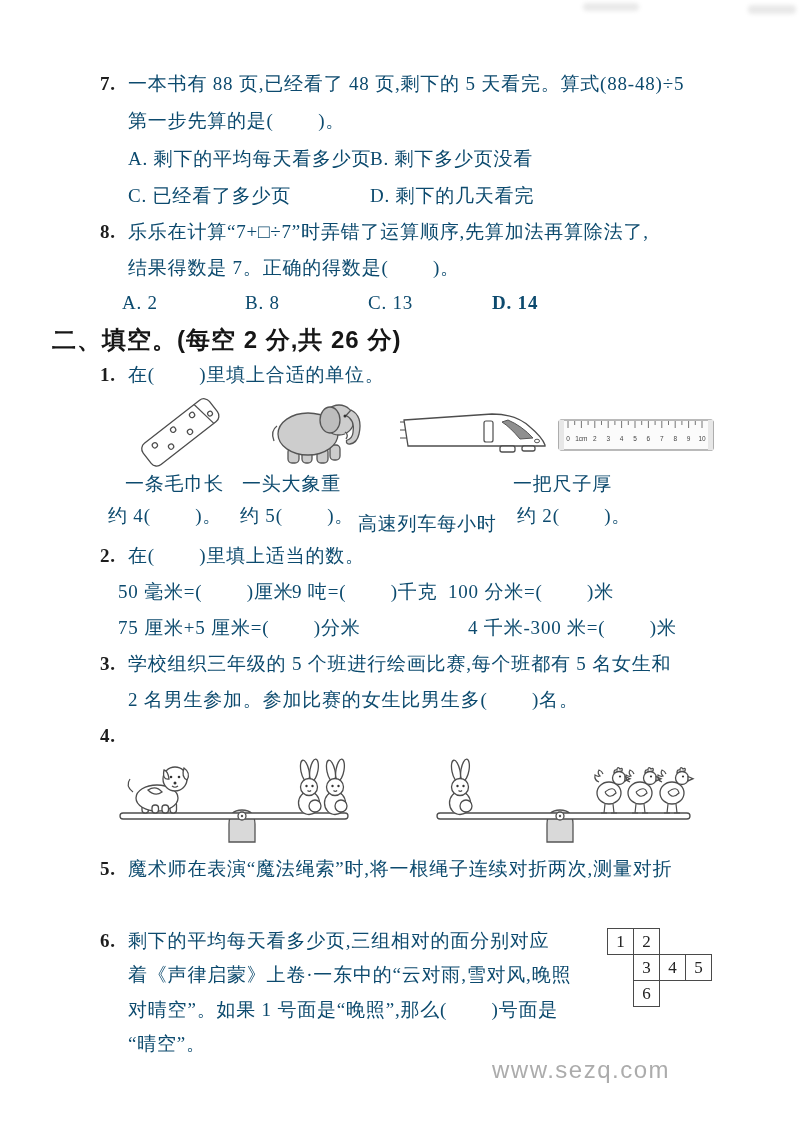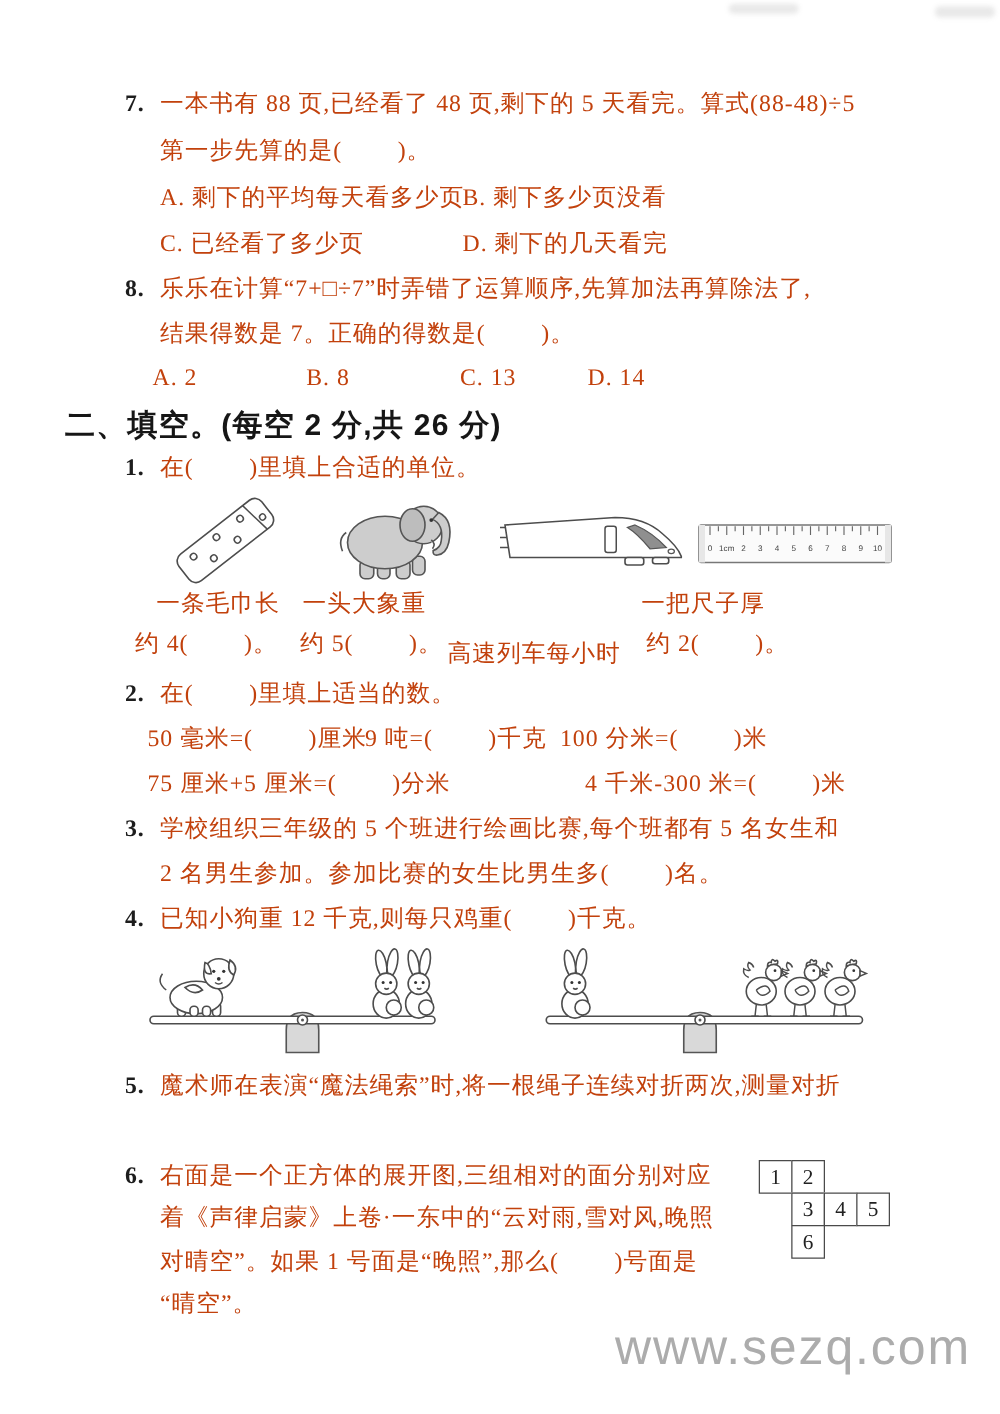--- a/index.html
+++ b/index.html
@@ -1,23 +1,23 @@
 <!DOCTYPE html>
 <html><head>
 <meta charset="utf-8">
 <style>
   html,body{margin:0;padding:0;background:#ffffff;}
   .page{position:relative;width:800px;height:1131px;background:#ffffff;overflow:hidden;
         font-family:"Liberation Serif","DejaVu Serif",serif;}
   .t{position:absolute;font-family:"Liberation Serif","DejaVu Serif",serif;font-size:19px;
-     color:#c2410c;white-space:pre;letter-spacing:0.8px;line-height:24px;}
+     color:#0c4a6e;white-space:pre;letter-spacing:0.8px;line-height:24px;}
   .num{font-weight:700;color:#1d1d1d;}
   .hdr{position:absolute;font-family:"Liberation Sans","DejaVu Sans",sans-serif;font-weight:700;
        font-size:24px;color:#161616;letter-spacing:1px;white-space:pre;}
-  .wm{position:absolute;font-family:"Liberation Sans","DejaVu Sans",sans-serif;font-size:40px;
+  .wm{position:absolute;font-family:"Liberation Sans","DejaVu Sans",sans-serif;font-size:24px;
       color:#acacac;letter-spacing:1.5px;}
   .img{position:absolute;}
   .net{position:absolute;left:607px;top:928px;width:108px;height:80px;}
   .cell{position:absolute;width:27px;height:27px;border:1px solid #4a4a4a;box-sizing:border-box;
         display:flex;align-items:center;justify-content:center;background:#fff;
         font-family:"Liberation Serif","DejaVu Serif",serif;font-size:17px;color:#222;}
   .smudge{position:absolute;background:#9a9a9a;opacity:.22;border-radius:4px;filter:blur(2px);}
   svg .ln{stroke:#4d4d4d;stroke-width:1.3;fill:#ffffff;}
   svg .nf{fill:none;stroke:#4d4d4d;stroke-width:1.2;}
 </style>
@@ -36,21 +36,21 @@
   <span class="t" style="left:370px;top:147px;">B. 剩下多少页没看</span>
   <span class="t" style="left:370px;top:184px;">D. 剩下的几天看完</span>
   <span class="t" style="left:128px;top:184px;">C. 已经看了多少页</span>
 
   <span class="t num" style="left:100px;top:220px;">8.</span>
   <span class="t" style="left:128px;top:220px;">乐乐在计算“7+□÷7”时弄错了运算顺序,先算加法再算除法了,</span>
   <span class="t" style="left:128px;top:256px;">结果得数是 7。正确的得数是(        )。</span>
   <span class="t" style="left:122px;top:291px;text-align:center;">A. 2</span>
   <span class="t" style="left:245px;top:291px;">B. 8</span>
   <span class="t" style="left:368px;top:291px;">C. 13</span>
-  <span class="t" style="left:470px;top:291px;">D. 14</span>
+  <span class="t" style="left:492px;top:291px;font-weight:bold;">D. 14</span>
 
   <span class="hdr" style="left:52px;top:324px;">二、填空。(每空 2 分,共 26 分)</span>
 
   <span class="t num" style="left:100px;top:363px;">1.</span>
   <span class="t" style="left:128px;top:363px;">在(        )里填上合适的单位。</span>
 
   <svg class="img" style="left:128px;top:396px;" width="105" height="72" viewBox="0 0 105 72">
     <g transform="rotate(-38 52 36)">
       <rect class="ln" x="10" y="23" width="84" height="27" rx="7"></rect>
       <path class="nf" d="M80,23 l4,27" stroke="#9a9a9a"></path>
@@ -126,21 +126,20 @@
   <span class="t" style="left:292px;top:580px;">9 吨=(        )千克</span>
   <span class="t" style="left:448px;top:580px;font-family:Liberation Serif, serif;">100 分米=(        )米</span>
   <span class="t" style="left:118px;top:616px;">75 厘米+5 厘米=(        )分米</span>
   <span class="t" style="left:468px;top:616px;">4 千米-300 米=(        )米</span>
 
   <span class="t num" style="left:100px;top:652px;">3.</span>
   <span class="t" style="left:128px;top:652px;">学校组织三年级的 5 个班进行绘画比赛,每个班都有 5 名女生和</span>
   <span class="t" style="left:128px;top:688px;">2 名男生参加。参加比赛的女生比男生多(        )名。</span>
 
   <span class="t num" style="left:100px;top:724px;">4.</span>
-  <span class="t" style="left:128px;top:724px;">已知小狗重 12 千克,则每只鸡重(        )千克。</span>
 
   <svg class="img" style="left:100px;top:752px;" width="612" height="94" viewBox="0 0 612 94">
     <defs>
       <g id="rabbit">
         <ellipse class="ln" cx="9" cy="19" rx="4" ry="11" transform="rotate(-12 9 19)"></ellipse>
         <ellipse class="ln" cx="18" cy="18" rx="4" ry="11" transform="rotate(10 18 18)"></ellipse>
         <ellipse class="ln" cx="13" cy="51" rx="10.5" ry="11.5"></ellipse>
         <circle class="ln" cx="19" cy="54" r="6"></circle>
         <circle class="ln" cx="13" cy="35" r="8.5"></circle>
         <circle cx="10.5" cy="34" r="1.2" fill="#333"></circle>
@@ -192,21 +191,21 @@
     <use href="#rabbit" x="347" y="0"></use>
     <use href="#chicken" x="493" y="0"></use>
     <use href="#chicken" x="524" y="0"></use>
     <use href="#chicken" x="556" y="0"></use>
   </svg>
 
   <span class="t num" style="left:100px;top:857px;">5.</span>
   <span class="t" style="left:128px;top:857px;">魔术师在表演“魔法绳索”时,将一根绳子连续对折两次,测量对折</span>
 
   <span class="t num" style="left:100px;top:929px;">6.</span>
-  <span class="t" style="left:128px;top:929px;">右面是一个正方体的展开图,三组相对的面分别对应</span>
+  <span class="t" style="left:128px;top:929px;">剩下的平均每天看多少页,三组相对的面分别对应</span>
   <span class="t" style="left:128px;top:963px;">着《声律启蒙》上卷·一东中的“云对雨,雪对风,晚照</span>
   <span class="t" style="left:128px;top:998px;">对晴空”。如果 1 号面是“晚照”,那么(        )号面是</span>
   <span class="t" style="left:128px;top:1032px;">“晴空”。</span>
 
   <div class="net">
     <div class="cell" style="left:0px;top:0px;">1</div>
     <div class="cell" style="left:26px;top:0px;">2</div>
     <div class="cell" style="left:26px;top:26px;">3</div>
     <div class="cell" style="left:52px;top:26px;">4</div>
     <div class="cell" style="left:78px;top:26px;">5</div>

